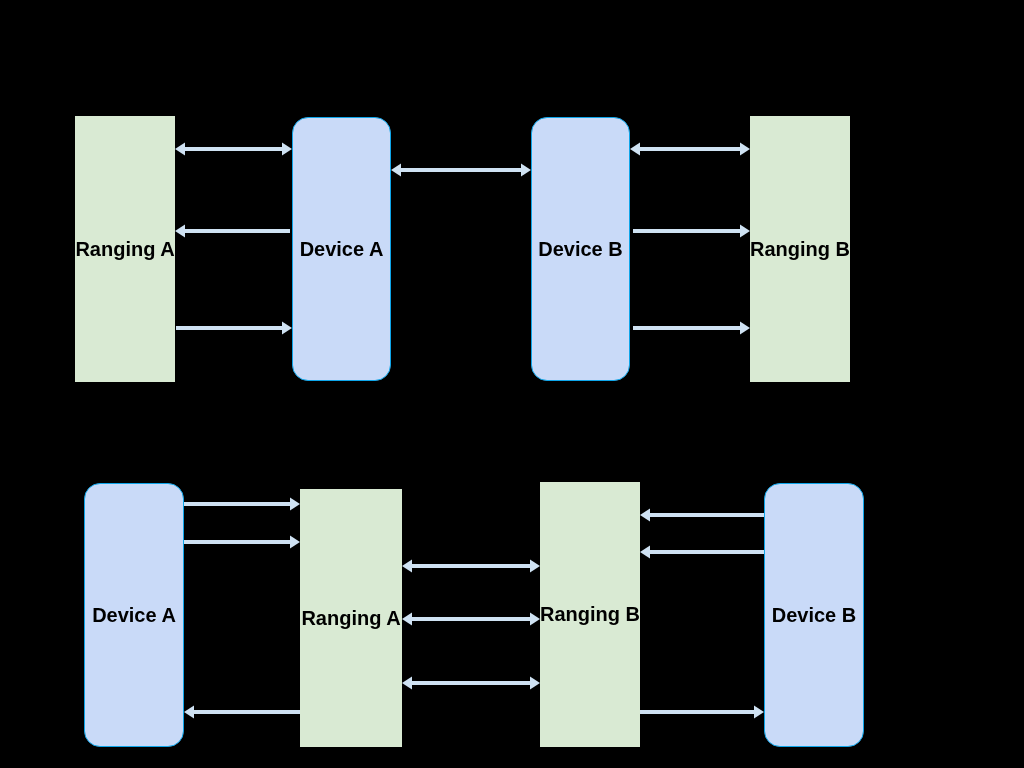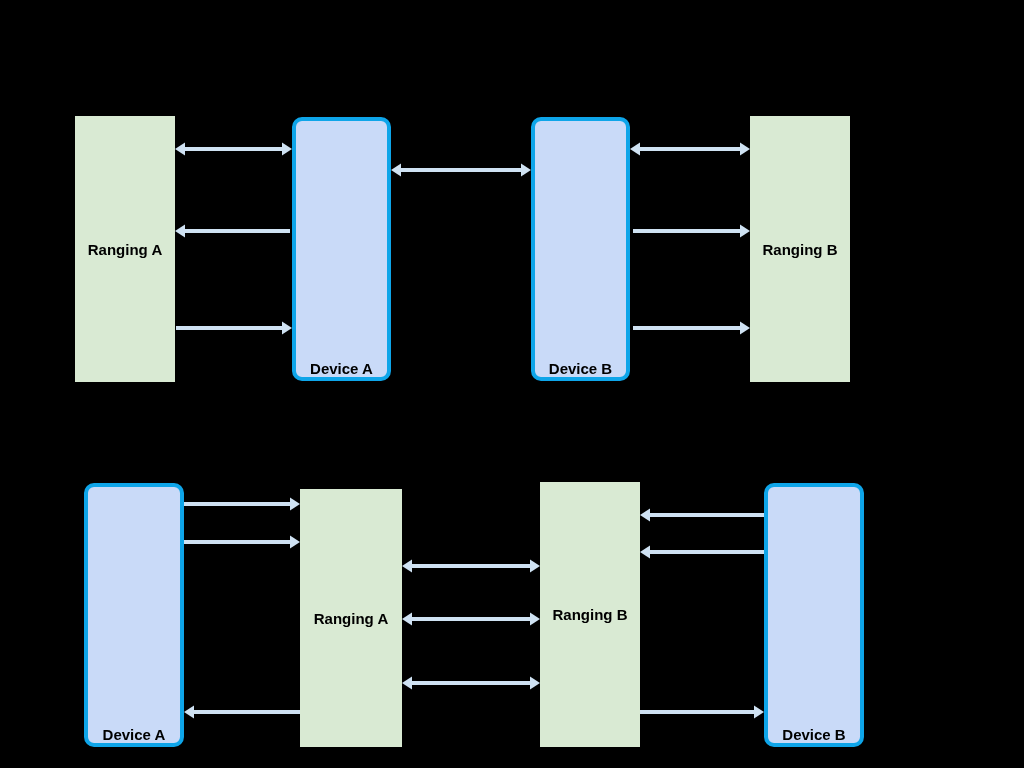--- a/index.html
+++ b/index.html
@@ -16,30 +16,29 @@
     left: 0; top: 0;
     width: 1024px; height: 768px;
     pointer-events: none;
   }
   .node {
     position: absolute;
     display: flex;
     align-items: center;
     justify-content: center;
     font-weight: bold;
-    font-size: 15px;
+    font-size: 20px;
     color: var(--label-color, #000000);
     box-sizing: border-box;
     text-align: center;
   }
   .node.device {
     background: var(--device-fill, #c9daf8);
-    border: 4px solid #0ea5e9;
-    border-radius: 10px;
-    align-items: flex-end;
+    border: 1px solid #0ea5e9;
+    border-radius: 16px;
   }
   .node.ranging {
     background: var(--ranging-fill, #d9ead3);
   }
 </style>
 </head>
 <body>
 
 <div class="canvas">
 

